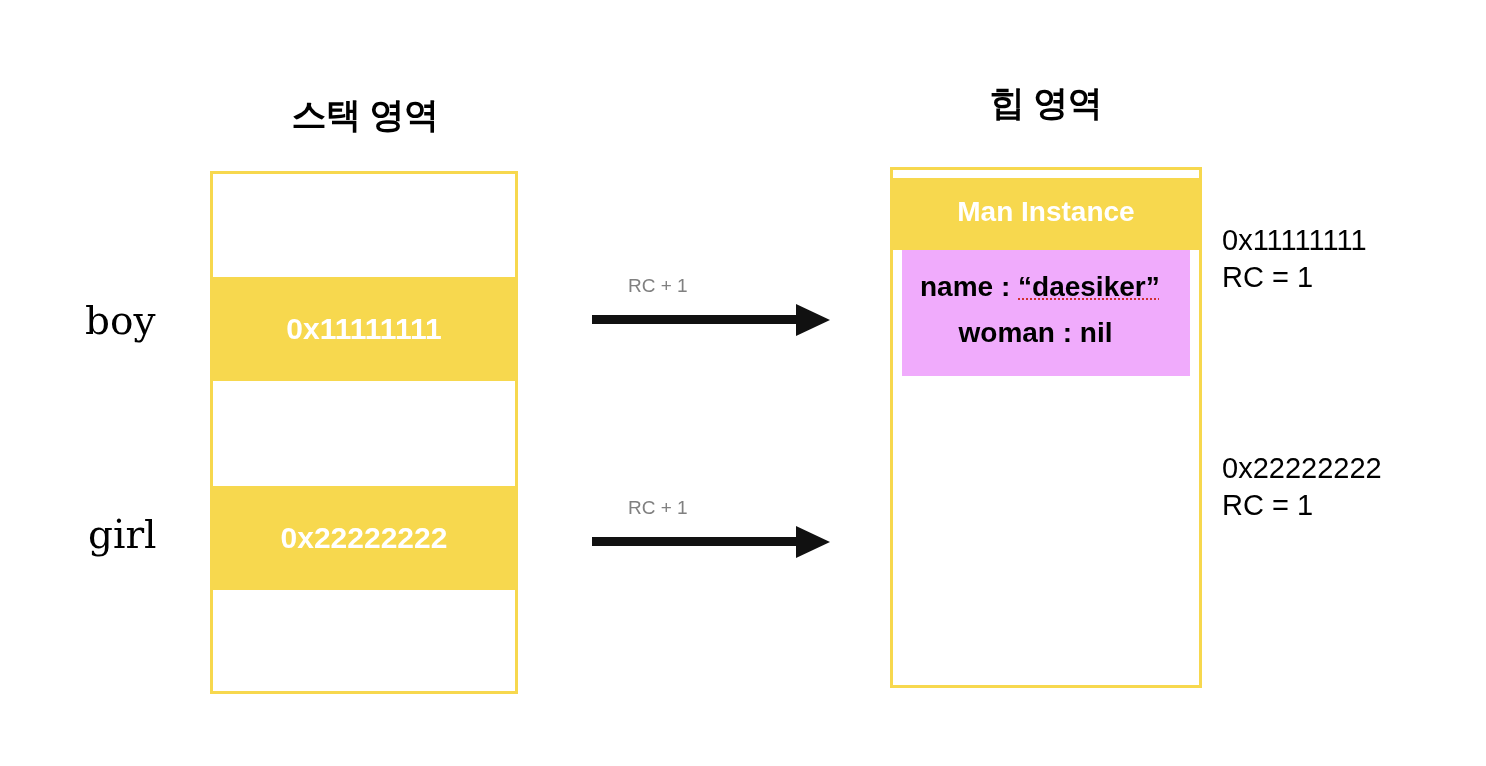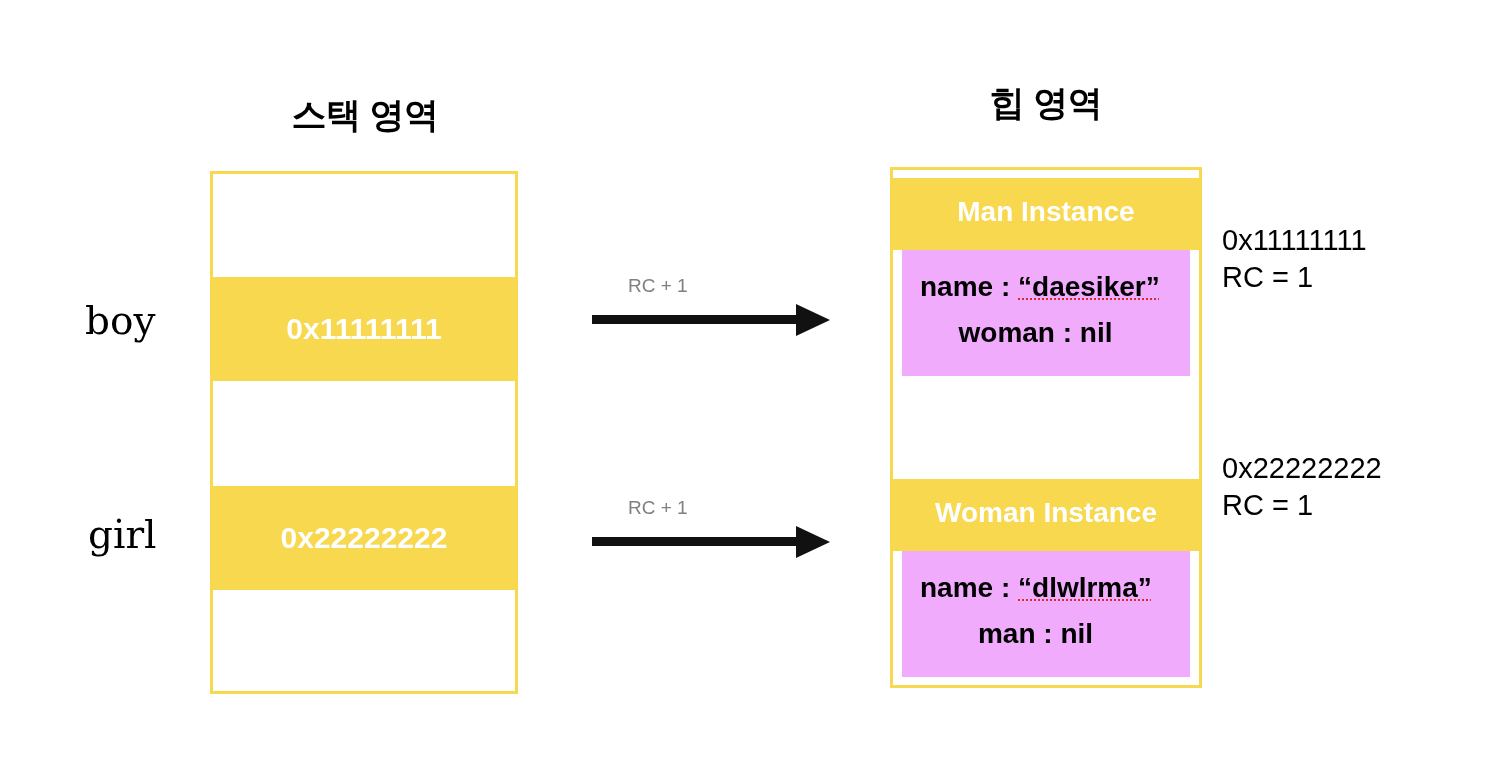--- a/index.html
+++ b/index.html
@@ -233,27 +233,20 @@
 <div id="heap-box">
 
   <div class="heap-instance">
     <div class="instance-header">Man Instance</div>
     <div class="instance-body">
       <div class="field-row field-left"><span>name : </span><span class="spellcheck">“daesiker”</span></div>
       <div class="field-row field-center">woman : nil</div>
     </div>
   </div>
 
-  <div class="heap-instance">
-    <div class="instance-header">Woman Instance</div>
-    <div class="instance-body">
-      <div class="field-row field-left"><span>name : </span><span class="spellcheck">“dlwlrma”</span></div>
-      <div class="field-row field-center">man : nil</div>
-    </div>
-  </div>
 
 </div>
 
 <div class="heap-annotation" id="heap-annotation-0">
   <div>0x11111111</div>
   <div>RC = 1</div>
 </div>
 
 <div class="heap-annotation" id="heap-annotation-1">
   <div>0x22222222</div>

